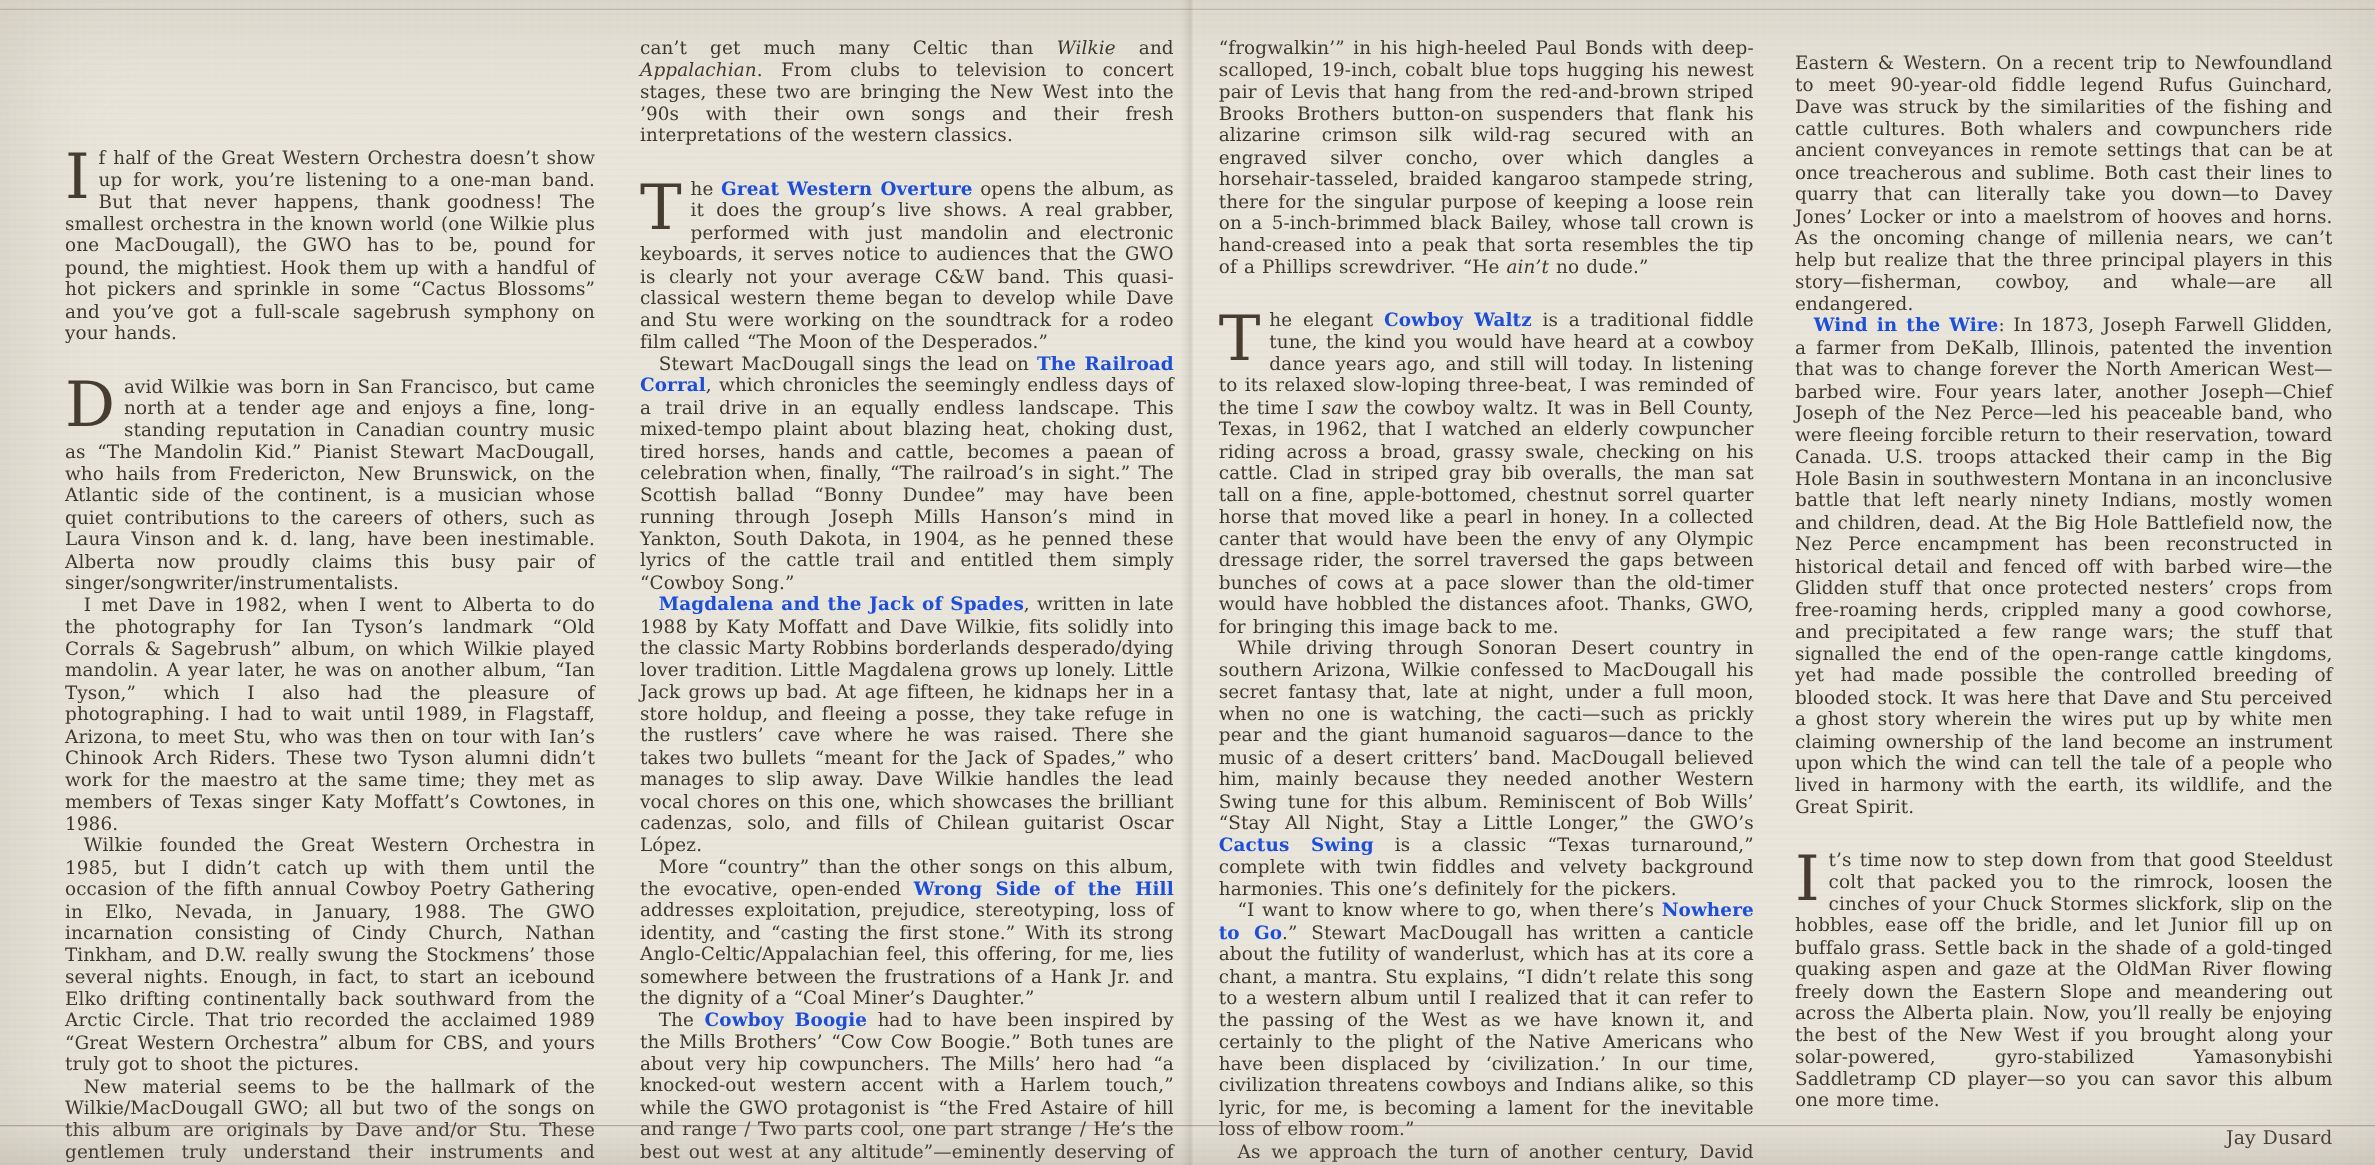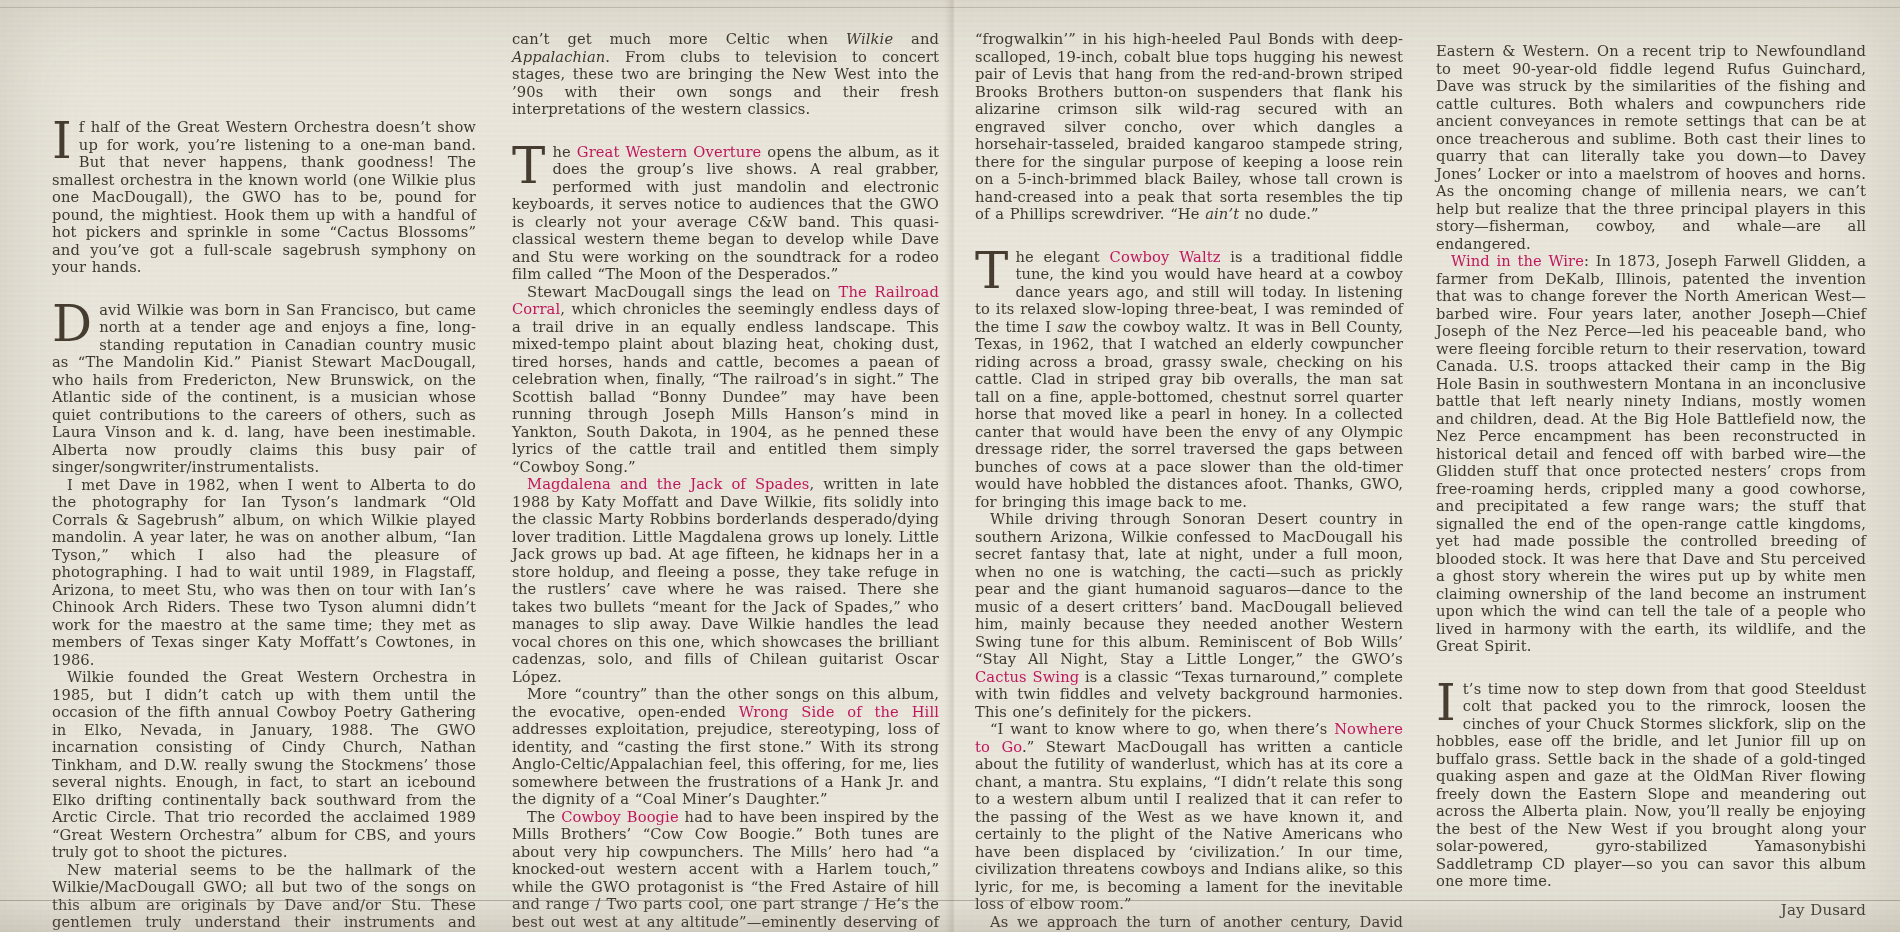--- a/index.html
+++ b/index.html
@@ -50,21 +50,21 @@
   .col p { margin: 0; }
   p.indent { text-indent: 15px; }
   p.gap { margin-top: 25px; }
   .dropcap {
     float: left;
     font-size: 50px;
     line-height: 41px;
     padding: 3px 7px 0 0;
     color: #463d30;
   }
-  .seg-b { font-weight: normal; color: #be185d; }
+  .seg-b { font-weight: bold; color: #1d4ed8; }
   .seg-i { font-style: italic; }
   .sig {
     text-align: right;
     margin-top: 12px;
     font-size: 15px;
     color: #3f3830;
   }
 </style>
 </head>
 <body>
@@ -75,21 +75,21 @@
   <div class="crease"></div>
 
   <div class="col" id="col1">
       <p class=""><span class="dropcap">I</span><span>f half of the Great Western Orchestra doesn’t show up for work, you’re listening to a one-man band. But that never happens, thank goodness! The smallest orchestra in the known world (one Wilkie plus one MacDougall), the GWO has to be, pound for pound, the mightiest. Hook them up with a handful of hot pickers and sprinkle in some “Cactus Blossoms” and you’ve got a full-scale sagebrush symphony on your hands.</span></p>
       <p class="gap"><span class="dropcap">D</span><span>avid Wilkie was born in San Francisco, but came north at a tender age and enjoys a fine, long-standing reputation in Canadian country music as “The Mandolin Kid.” Pianist Stewart MacDougall, who hails from Fredericton, New Brunswick, on the Atlantic side of the continent, is a musician whose quiet contributions to the careers of others, such as Laura Vinson and k. d. lang, have been inestimable. Alberta now proudly claims this busy pair of singer/songwriter/instrumentalists.</span></p>
       <p class="indent "><span>I met Dave in 1982, when I went to Alberta to do the photography for Ian Tyson’s landmark “Old Corrals &amp; Sagebrush” album, on which Wilkie played mandolin. A year later, he was on another album, “Ian Tyson,” which I also had the pleasure of photographing. I had to wait until 1989, in Flagstaff, Arizona, to meet Stu, who was then on tour with Ian’s Chinook Arch Riders. These two Tyson alumni didn’t work for the maestro at the same time; they met as members of Texas singer Katy Moffatt’s Cowtones, in 1986.</span></p>
       <p class="indent "><span>Wilkie founded the Great Western Orchestra in 1985, but I didn’t catch up with them until the occasion of the fifth annual Cowboy Poetry Gathering in Elko, Nevada, in January, 1988. The GWO incarnation consisting of Cindy Church, Nathan Tinkham, and D.W. really swung the Stockmens’ those several nights. Enough, in fact, to start an icebound Elko drifting continentally back southward from the Arctic Circle. That trio recorded the acclaimed 1989 “Great Western Orchestra” album for CBS, and yours truly got to shoot the pictures.</span></p>
       <p class="indent "><span>New material seems to be the hallmark of the Wilkie/MacDougall GWO; all but two of the songs on this album are originals by Dave and/or Stu. These gentlemen truly understand their instruments and their art. Eclectic in their tastes and keenly aware of musical styles and traditions, the roots of their creations range from cowboy to Celtic. And, you</span></p>
     </div>
   <div class="col" id="col2">
-      <p class=""><span>can’t get much more Celtic when </span><span class="seg-i">Wilkie</span><span> and </span><span class="seg-i">Appalachian</span><span>. From clubs to television to concert stages, these two are bringing the New West into the ’90s with their own songs and their fresh interpretations of the western classics.</span></p>
+      <p class=""><span>can’t get much many Celtic than </span><span class="seg-i">Wilkie</span><span> and </span><span class="seg-i">Appalachian</span><span>. From clubs to television to concert stages, these two are bringing the New West into the ’90s with their own songs and their fresh interpretations of the western classics.</span></p>
       <p class="gap"><span class="dropcap">T</span><span>he </span><span class="seg-b">Great Western Overture</span><span> opens the album, as it does the group’s live shows. A real grabber, performed with just mandolin and electronic keyboards, it serves notice to audiences that the GWO is clearly not your average C&amp;W band. This quasi-classical western theme began to develop while Dave and Stu were working on the soundtrack for a rodeo film called “The Moon of the Desperados.”</span></p>
       <p class="indent "><span>Stewart MacDougall sings the lead on </span><span class="seg-b">The Railroad Corral</span><span>, which chronicles the seemingly endless days of a trail drive in an equally endless landscape. This mixed-tempo plaint about blazing heat, choking dust, tired horses, hands and cattle, becomes a paean of celebration when, finally, “The railroad’s in sight.” The Scottish ballad “Bonny Dundee” may have been running through Joseph Mills Hanson’s mind in Yankton, South Dakota, in 1904, as he penned these lyrics of the cattle trail and entitled them simply “Cowboy Song.”</span></p>
       <p class="indent "><span class="seg-b">Magdalena and the Jack of Spades</span><span>, written in late 1988 by Katy Moffatt and Dave Wilkie, fits solidly into the classic Marty Robbins borderlands desperado/dying lover tradition. Little Magdalena grows up lonely. Little Jack grows up bad. At age fifteen, he kidnaps her in a store holdup, and fleeing a posse, they take refuge in the rustlers’ cave where he was raised. There she takes two bullets “meant for the Jack of Spades,” who manages to slip away. Dave Wilkie handles the lead vocal chores on this one, which showcases the brilliant cadenzas, solo, and fills of Chilean guitarist Oscar López.</span></p>
       <p class="indent "><span>More “country” than the other songs on this album, the evocative, open-ended </span><span class="seg-b">Wrong Side of the Hill</span><span> addresses exploitation, prejudice, stereotyping, loss of identity, and “casting the first stone.” With its strong Anglo-Celtic/Appalachian feel, this offering, for me, lies somewhere between the frustrations of a Hank Jr. and the dignity of a “Coal Miner’s Daughter.”</span></p>
       <p class="indent "><span>The </span><span class="seg-b">Cowboy Boogie</span><span> had to have been inspired by the Mills Brothers’ “Cow Cow Boogie.” Both tunes are about very hip cowpunchers. The Mills’ hero had “a knocked-out western accent with a Harlem touch,” while the GWO protagonist is “the Fred Astaire of hill and range / Two parts cool, one part strange / He’s the best out west at any altitude”—eminently deserving of the mellifluous vocalizations of S. MacDougall and the Cactus Blossoms, as well as the bluesy mandolin and barrelhouse piano solos, by Dave and Stu respectively. Somehow, it’s plumb easy to picture our buckaroo hero</span></p>
     </div>
   <div class="col" id="col3">
       <p class=""><span>“frogwalkin’” in his high-heeled Paul Bonds with deep-scalloped, 19-inch, cobalt blue tops hugging his newest pair of Levis that hang from the red-and-brown striped Brooks Brothers button-on suspenders that flank his alizarine crimson silk wild-rag secured with an engraved silver concho, over which dangles a horsehair-tasseled, braided kangaroo stampede string, there for the singular purpose of keeping a loose rein on a 5-inch-brimmed black Bailey, whose tall crown is hand-creased into a peak that sorta resembles the tip of a Phillips screwdriver. “He </span><span class="seg-i">ain’t</span><span> no dude.”</span></p>
       <p class="gap"><span class="dropcap">T</span><span>he elegant </span><span class="seg-b">Cowboy Waltz</span><span> is a traditional fiddle tune, the kind you would have heard at a cowboy dance years ago, and still will today. In listening to its relaxed slow-loping three-beat, I was reminded of the time I </span><span class="seg-i">saw</span><span> the cowboy waltz. It was in Bell County, Texas, in 1962, that I watched an elderly cowpuncher riding across a broad, grassy swale, checking on his cattle. Clad in striped gray bib overalls, the man sat tall on a fine, apple-bottomed, chestnut sorrel quarter horse that moved like a pearl in honey. In a collected canter that would have been the envy of any Olympic dressage rider, the sorrel traversed the gaps between bunches of cows at a pace slower than the old-timer would have hobbled the distances afoot. Thanks, GWO, for bringing this image back to me.</span></p>
       <p class="indent "><span>While driving through Sonoran Desert country in southern Arizona, Wilkie confessed to MacDougall his secret fantasy that, late at night, under a full moon, when no one is watching, the cacti—such as prickly pear and the giant humanoid saguaros—dance to the music of a desert critters’ band. MacDougall believed him, mainly because they needed another Western Swing tune for this album. Reminiscent of Bob Wills’ “Stay All Night, Stay a Little Longer,” the GWO’s </span><span class="seg-b">Cactus Swing</span><span> is a classic “Texas turnaround,” complete with twin fiddles and velvety background harmonies. This one’s definitely for the pickers.</span></p>

